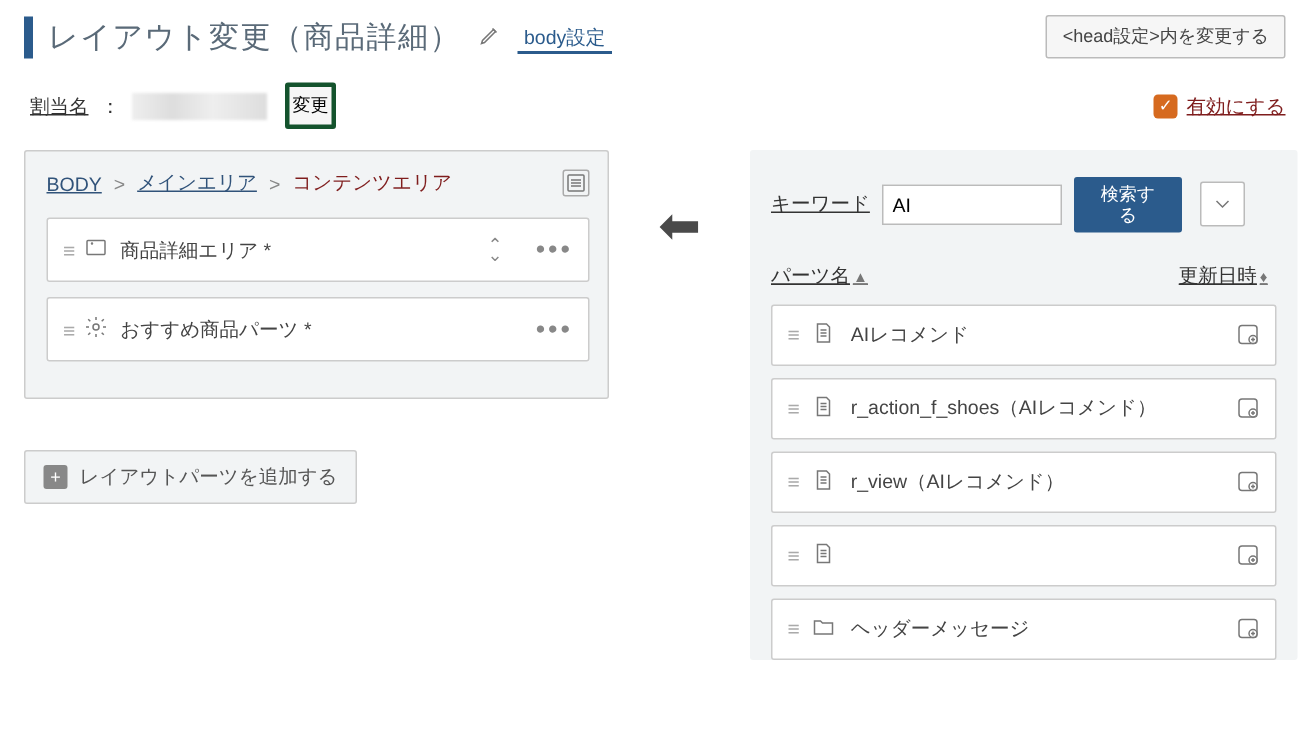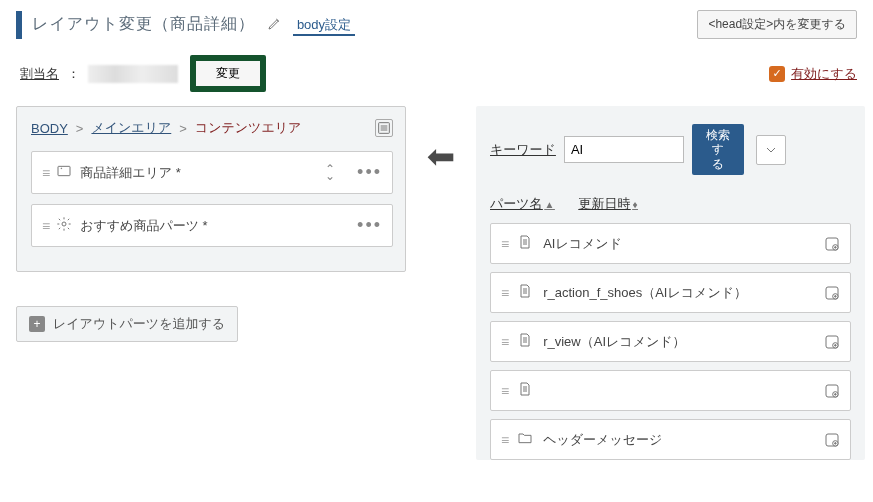--- a/index.html
+++ b/index.html
@@ -19,21 +19,21 @@
     align-items: center;
     padding: 10px 16px 8px 16px;
   }
   .header-bar {
     width: 6px;
     height: 28px;
     background: #2b5b8c;
     margin-right: 10px;
   }
   .page-title {
-    font-size: 16px;
+    font-size: 20px;
     color: #5a6a78;
     font-weight: 400;
     letter-spacing: 1px;
   }
   .edit-icon {
     margin: 0 8px 0 12px;
     color: #888;
     cursor: pointer;
   }
   .tabs {
@@ -72,23 +72,23 @@
   }
   .colon { margin-right: 8px; }
   .assign-blur {
     width: 90px;
     height: 18px;
     background: linear-gradient(90deg, #eee 0%, #ddd 30%, #eee 60%, #ddd 100%);
     filter: blur(1px);
     margin-right: 12px;
   }
   .change-btn {
-    border: 6px solid #14532d;
+    border: 3px solid #14532d;
     background: #f6f6f6;
-    padding: 4px 20px;
+    padding: 4px 2px;
     font-size: 12px;
     cursor: pointer;
     border-radius: 2px;
   }
   .enable-wrap {
     margin-left: auto;
     display: flex;
     align-items: center;
     gap: 6px;
   }
@@ -104,21 +104,21 @@
   }
   .enable-label {
     text-decoration: underline;
     color: #7f1d1d;
     cursor: pointer;
   }
   
   .main {
     display: flex;
     padding: 0 8px;
-    gap: 0;
+    gap: 12px;
   }
   .left-col {
     width: 398px;
     padding-left: 8px;
   }
   .breadcrumb-card {
     border: 1px solid #ccc;
     background: #f2f4f5;
     padding: 12px 12px 14px 14px;
     border-radius: 2px;
@@ -241,35 +241,35 @@
   .search-btn {
     background: #2b5b8c;
     color: #fff;
     border: none;
     padding: 4px 14px;
     font-size: 12px;
     cursor: pointer;
     border-radius: 2px;
     line-height: 1.2;
     text-align: center;
-    width: 52px;
+    width: 72px;
   }
   .chevron-box {
     border: 1px solid #bbb;
     width: 30px; height: 30px;
     display:flex;align-items:center;justify-content:center;
     color:#666;
     cursor:pointer;
     border-radius:2px;
     background:#fff;
     margin-left: 4px;
   }
   .sort-headers {
     display: flex;
-    justify-content: flex-start;
+    justify-content: space-between;
     gap: 24px;
     margin-bottom: 10px;
     padding-right: 6px;
     color: #333;
   }
   .sort-headers span {
     text-decoration: underline;
     cursor: pointer;
   }
   .sort-caret { font-size: 10px; color: #777; margin-left:2px;}

